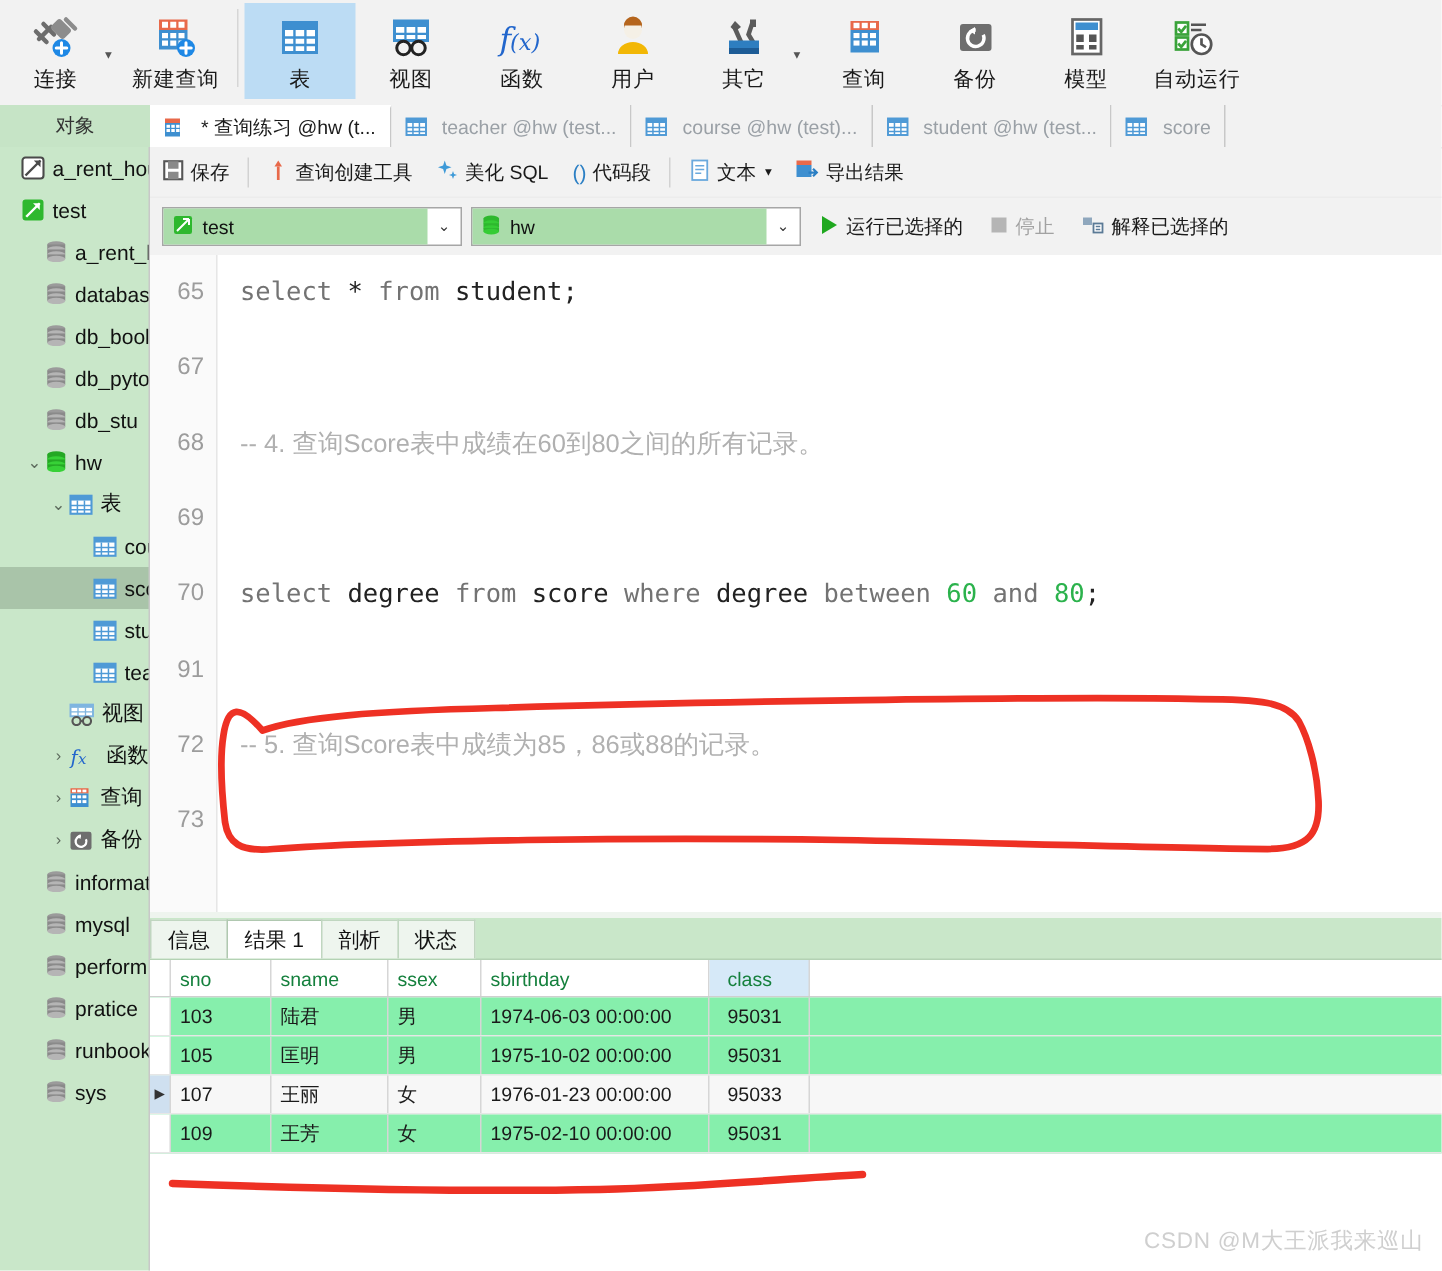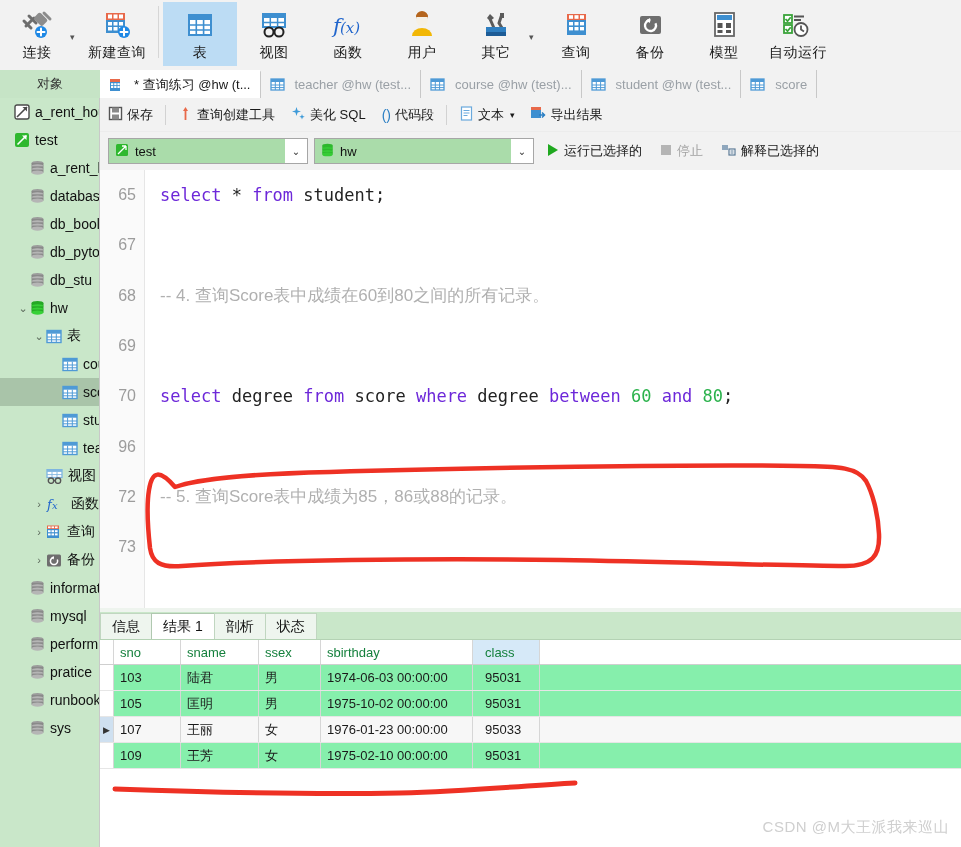--- a/index.html
+++ b/index.html
@@ -107,21 +107,21 @@
     height:50.3px;display:flex;align-items:center;
     font-family:"DejaVu Sans Mono","Liberation Mono",monospace;
     font-size:17px;white-space:pre;
   }
   .lnum{
     width:44px;flex:0 0 44px;text-align:right;padding-right:8px;
     box-sizing:border-box;color:#9c9c9c;font-size:16px;
     font-family:"Liberation Sans",sans-serif;
   }
   .ctext{padding-left:16px;}
-  .kw{color:#6d28d9;}
+  .kw{color:#737373;}
   .id{color:#222222;}
   .num{color:#2bb24c;}
   .cm{color:#b0b0b0;font-family:"Liberation Sans","DejaVu Sans",sans-serif;font-size:17px;}
   .pn{color:#222222;}
 
   
   .resultpane{
     position:absolute;left:100px;top:612px;width:861px;height:235px;
     background:#ffffff;
     text-align:center;
@@ -881,21 +881,21 @@
 </div>
 
 <div class="editor">
   <div class="gutter"></div>
   <div class="codearea" id="code-host">
       <div class="cline"><div class="lnum">65</div><div class="ctext"><span class="kw">select</span><span class="pn"> * </span><span class="kw">from</span><span class="id"> student;</span></div></div>
       <div class="cline"><div class="lnum">67</div><div class="ctext"></div></div>
       <div class="cline"><div class="lnum">68</div><div class="ctext"><span class="cm">-- 4. 查询Score表中成绩在60到80之间的所有记录。</span></div></div>
       <div class="cline"><div class="lnum">69</div><div class="ctext"></div></div>
       <div class="cline"><div class="lnum">70</div><div class="ctext"><span class="kw">select</span><span class="id"> degree </span><span class="kw">from</span><span class="id"> score </span><span class="kw">where</span><span class="id"> degree </span><span class="kw">between</span><span class="id"> </span><span class="num">60</span><span class="id"> </span><span class="kw">and</span><span class="id"> </span><span class="num">80</span><span class="id">;</span></div></div>
-      <div class="cline"><div class="lnum">96</div><div class="ctext"></div></div>
+      <div class="cline"><div class="lnum">91</div><div class="ctext"></div></div>
       <div class="cline"><div class="lnum">72</div><div class="ctext"><span class="cm">-- 5. 查询Score表中成绩为85，86或88的记录。</span></div></div>
       <div class="cline"><div class="lnum">73</div><div class="ctext"></div></div>
     </div>
 </div>
 <div class="psplit"></div>
 
 <div class="resultpane">
   <div class="rtabbar" id="rtabs-host">
       <div class="rtab">信息</div>
       <div class="rtab active">结果 1</div>

